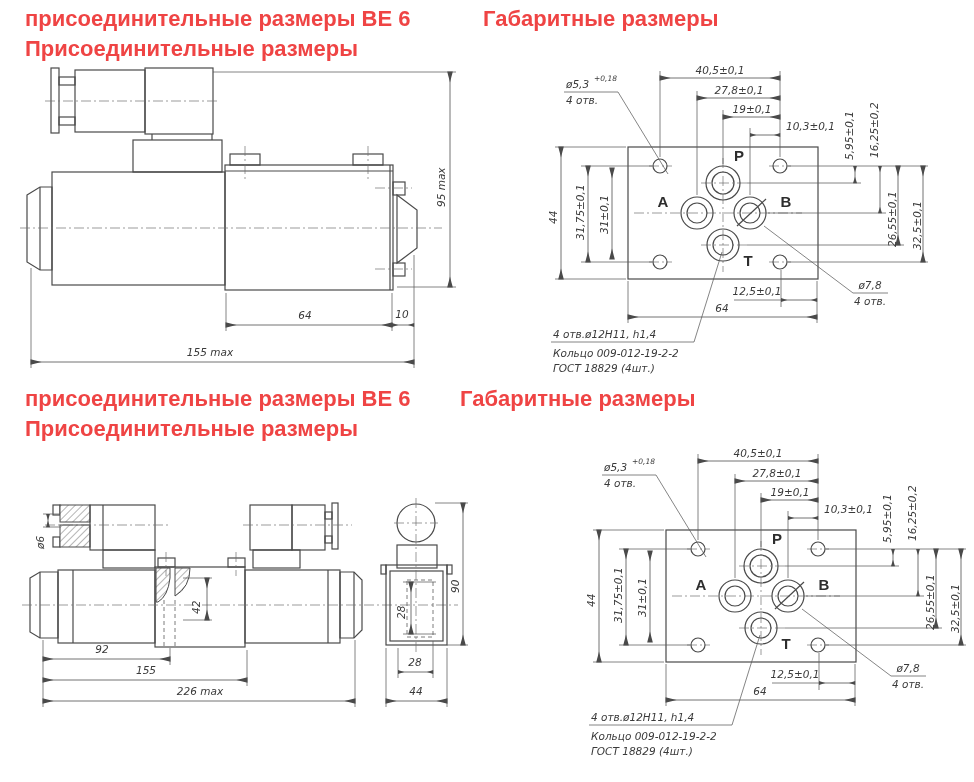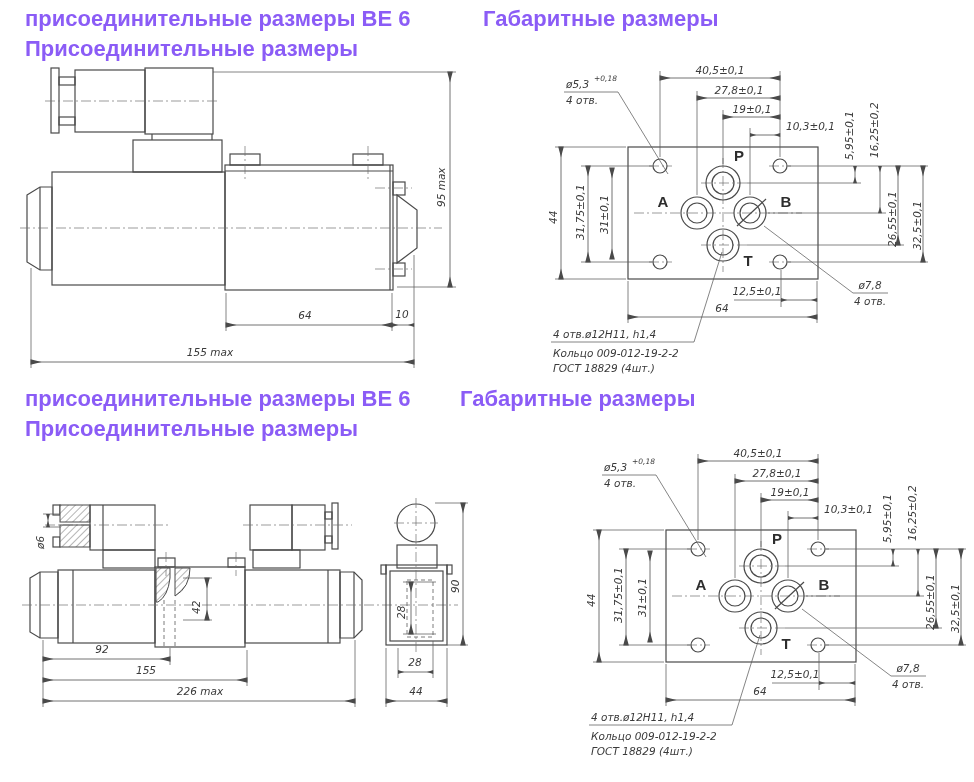--- a/index.html
+++ b/index.html
@@ -1,18 +1,18 @@
 <!DOCTYPE html>
 <html><head>
 <meta charset="utf-8">
 <style>
   html,body{margin:0;padding:0;background:#fff;}
   #canvas{position:relative;width:974px;height:782px;background:#ffffff;overflow:hidden;
           font-family:"Liberation Sans",sans-serif;}
-  .hd{position:absolute;font:700 22px "Liberation Sans",sans-serif;color:#8b5cf6;white-space:nowrap;}
+  .hd{position:absolute;font:700 22px "Liberation Sans",sans-serif;color:#ef4444;white-space:nowrap;}
   svg{position:absolute;left:0;top:0;}
   .ln{stroke:#4a4a4a;stroke-width:1.2;fill:none;}
   .tn{stroke:#5c5c5c;stroke-width:0.75;fill:none;}
   .cl{stroke:#707070;stroke-width:0.7;fill:none;stroke-dasharray:10 3 2 3;}
   .dsh{stroke:#5c5c5c;stroke-width:0.8;fill:none;stroke-dasharray:4 3;}
   .dim{stroke:#4f4f4f;stroke-width:0.8;fill:none;}
   .lbl{font:italic 10.5px "DejaVu Sans",sans-serif;fill:#3a3a3a;}
   .sm{font:italic 7.5px "DejaVu Sans",sans-serif;fill:#3a3a3a;}
   .port{font:600 15px "Liberation Sans",sans-serif;fill:#2d2d2d;font-style:normal;}
   .ht{fill:url(#hp);stroke:#4a4a4a;stroke-width:1;}

